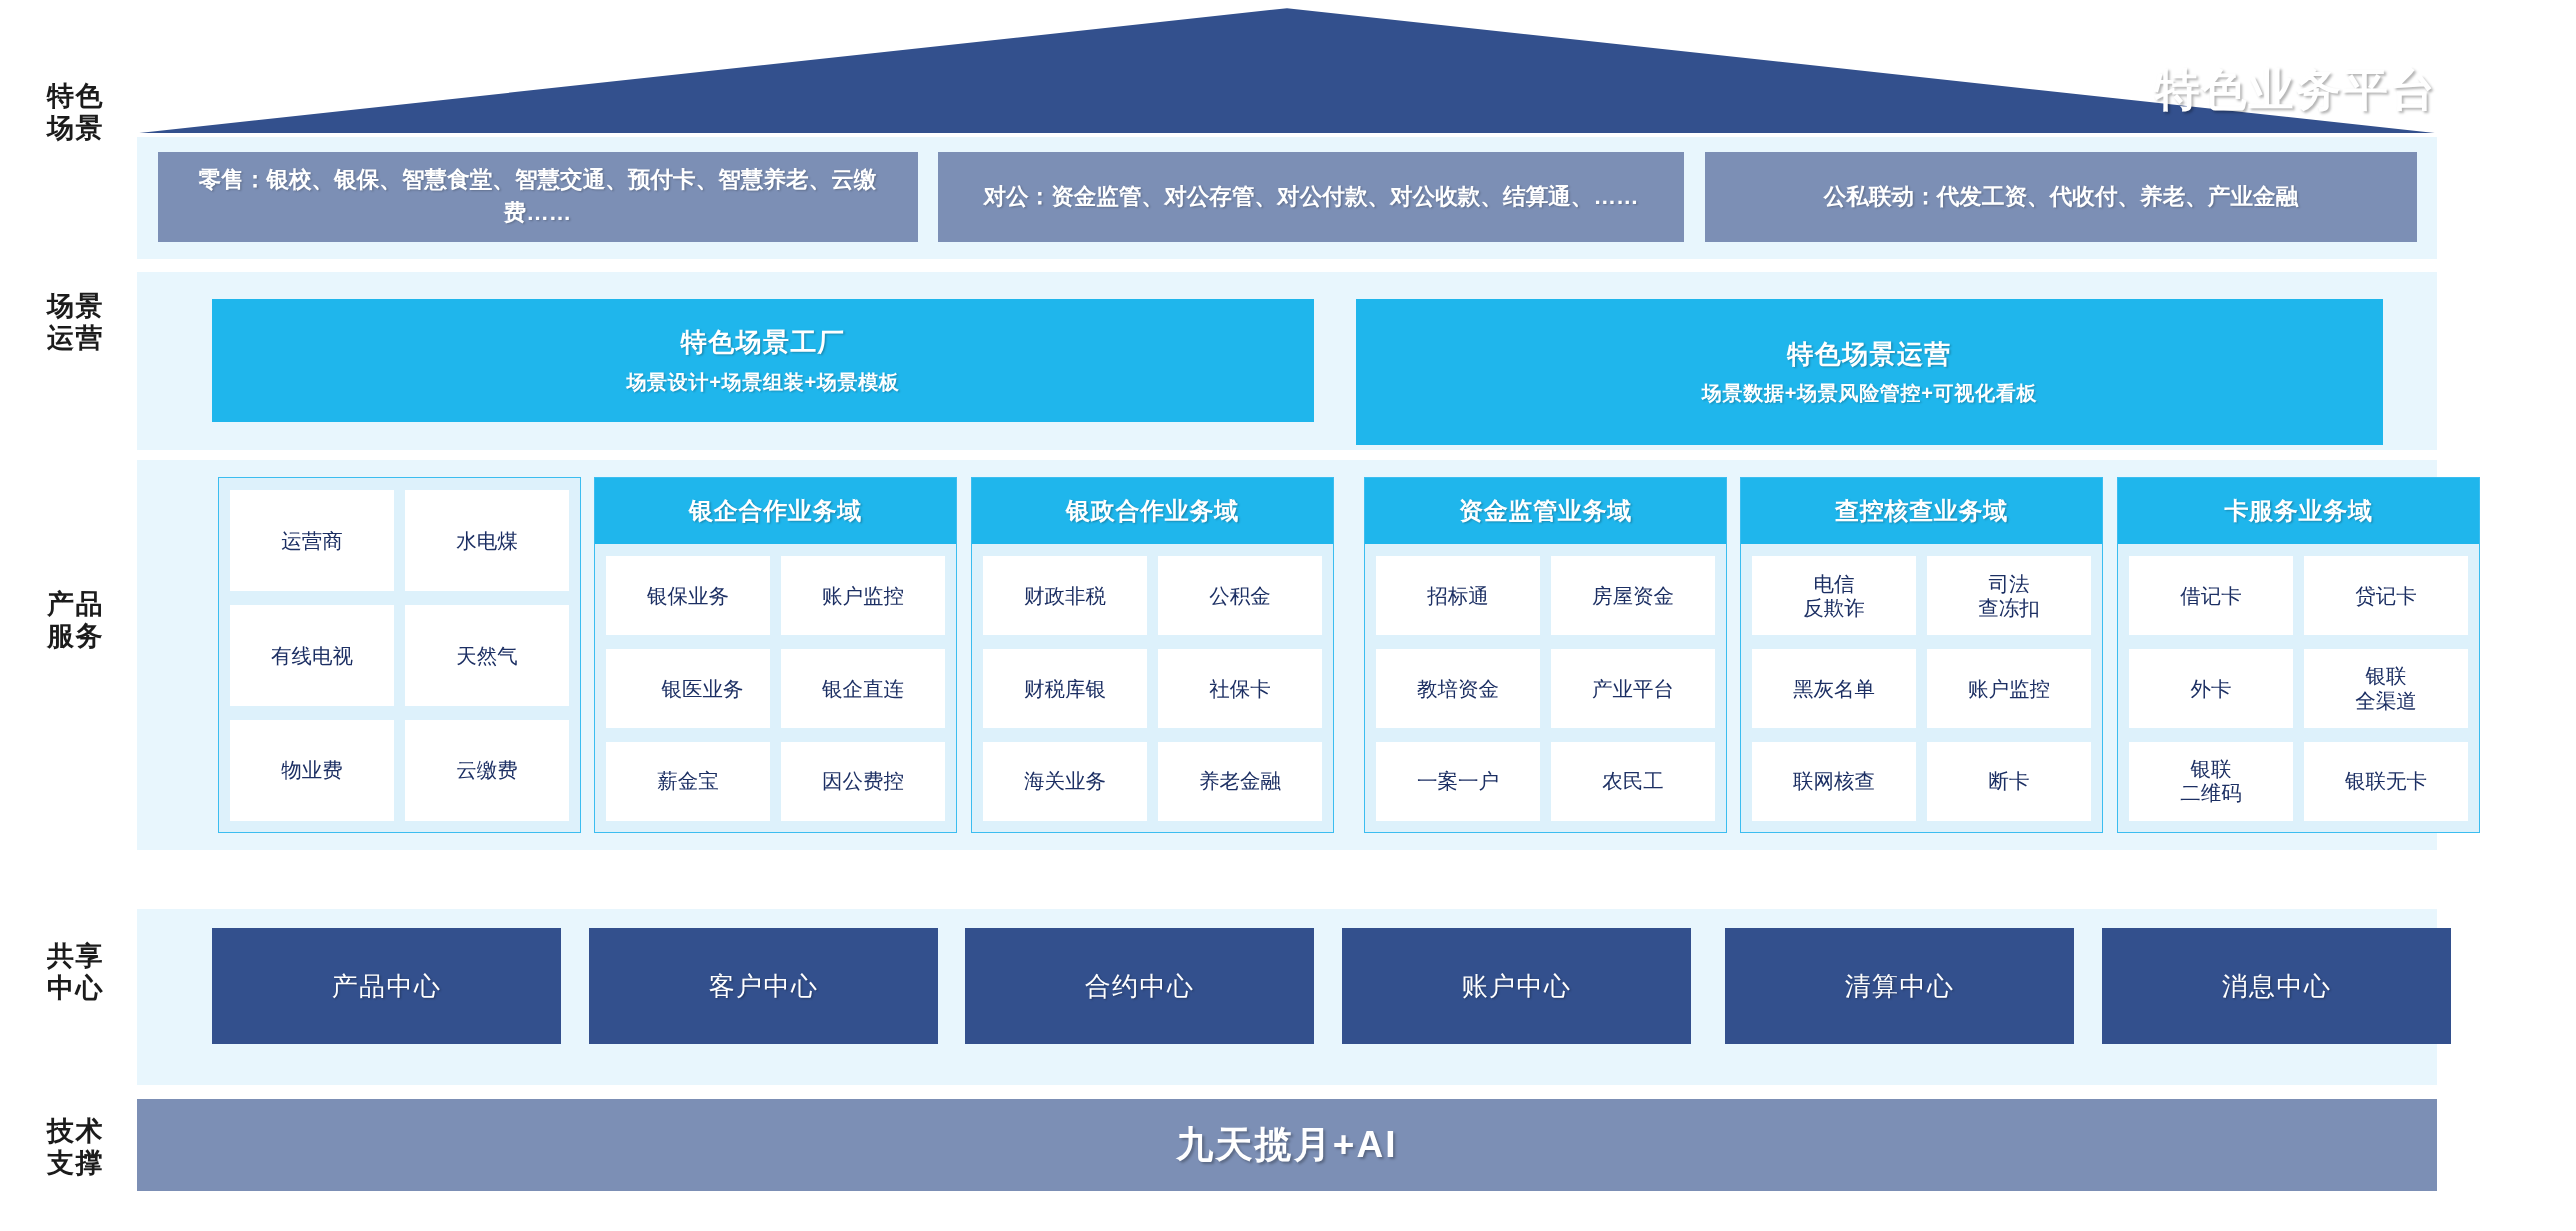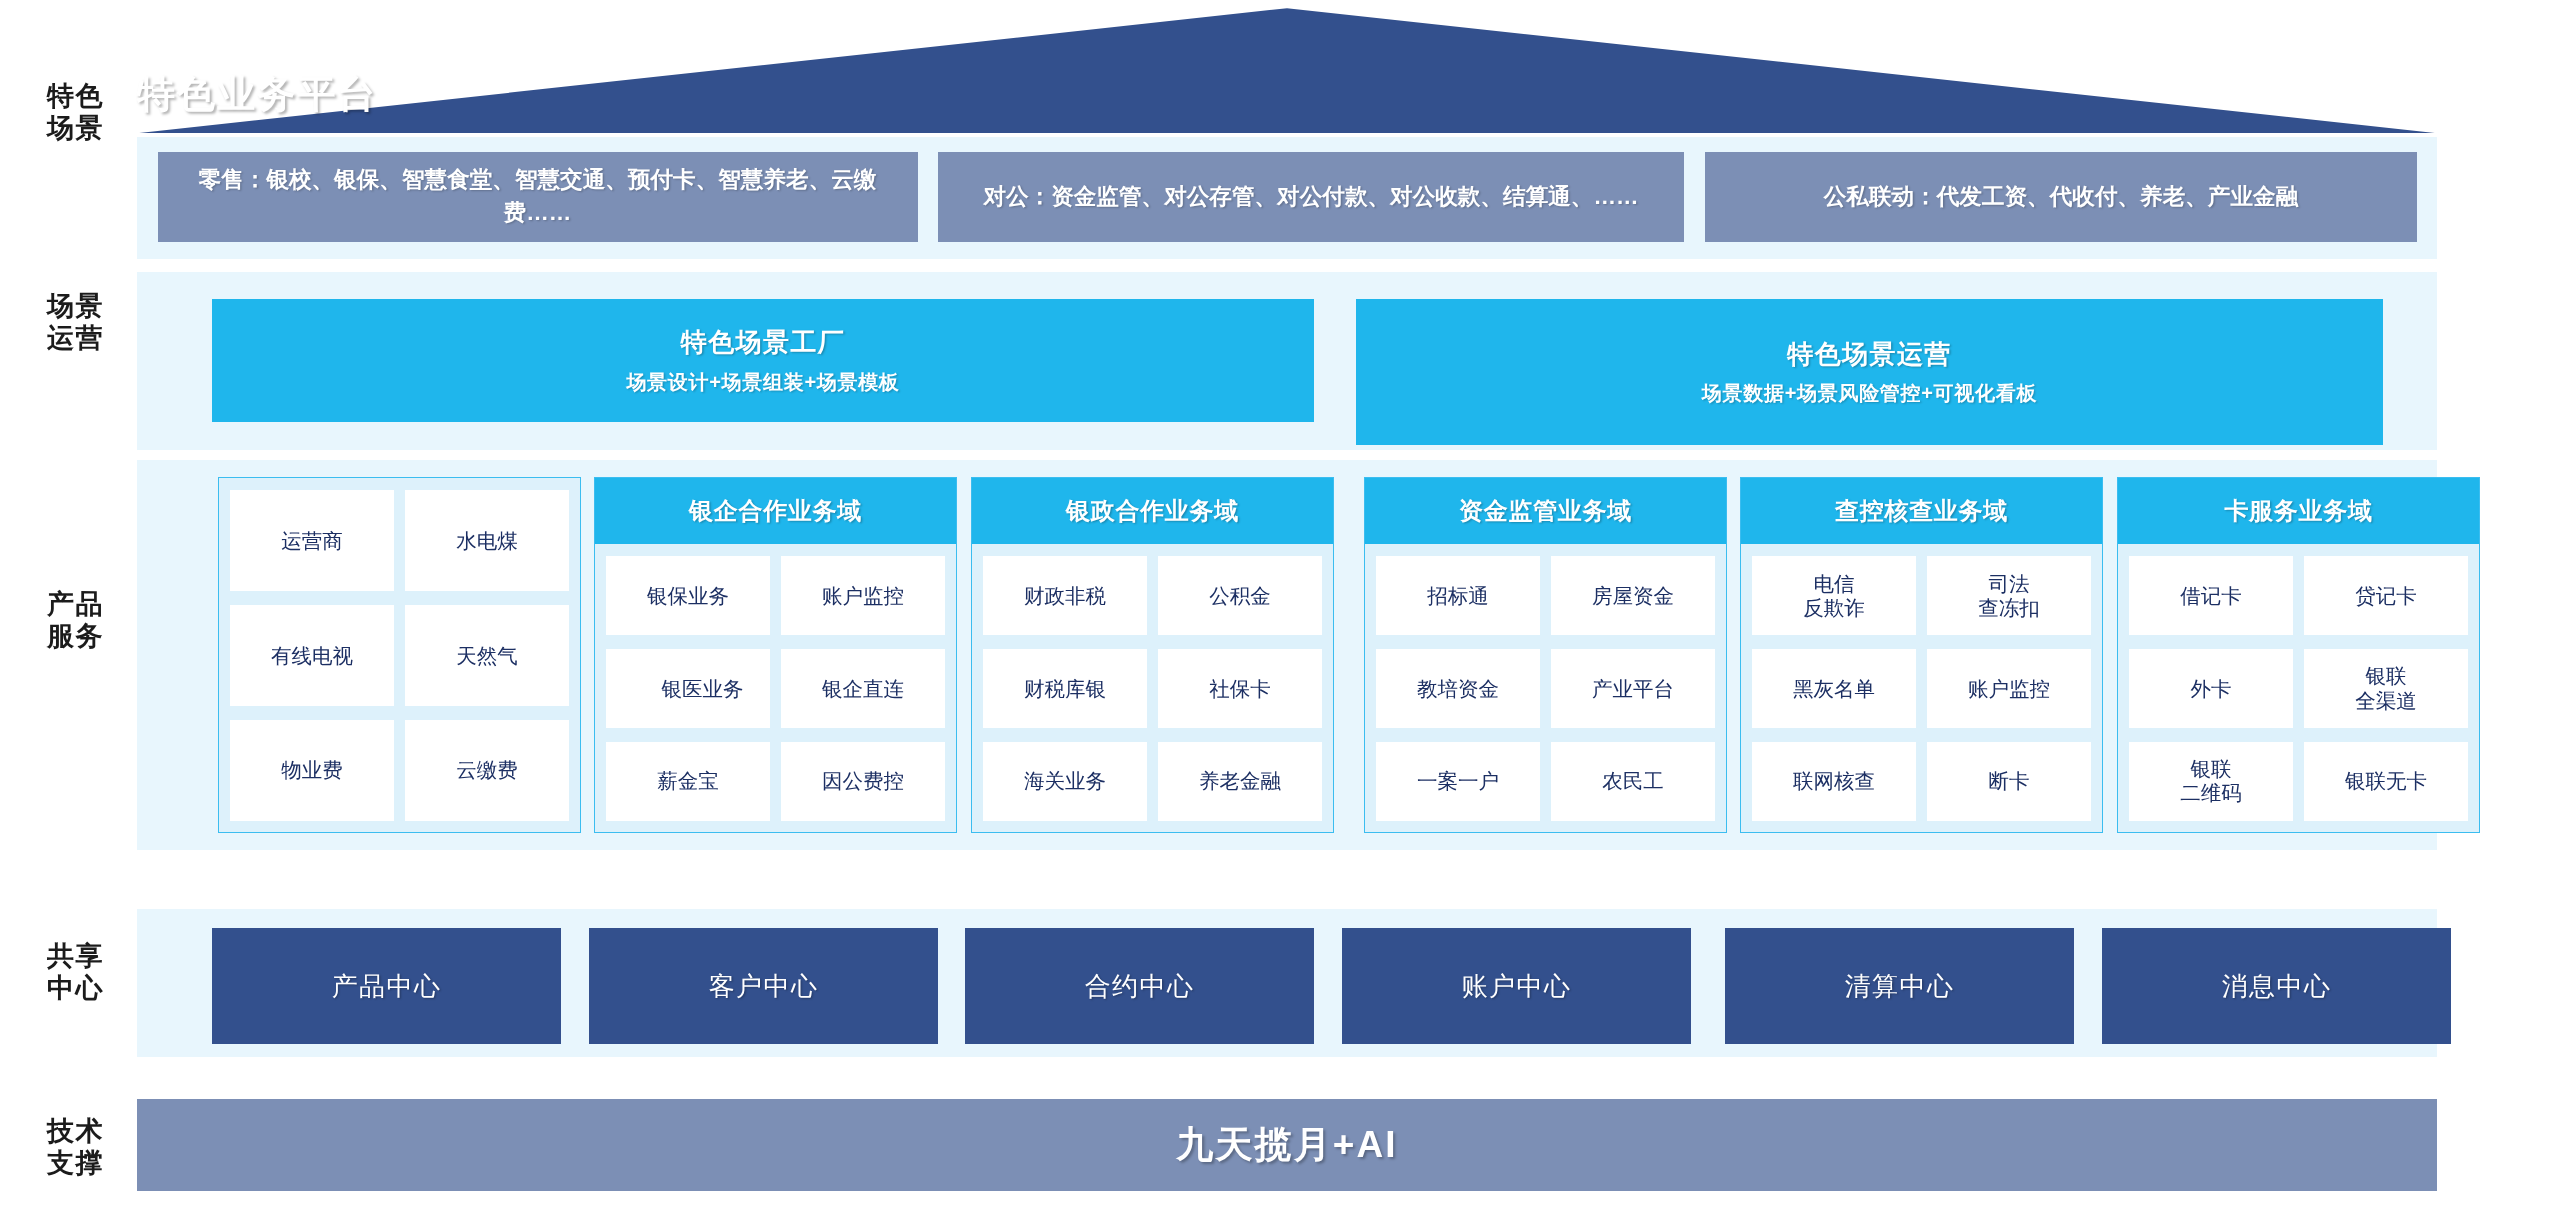--- a/index.html
+++ b/index.html
@@ -16,23 +16,23 @@
     position: absolute; left: 137px; top: 8.2px;
     width: 2300px; height: 125px;
   }
   .roof-shape {
     position: absolute; inset: 0;
     background: #33508d;
     clip-path: polygon(50% 0%, 100% 100%, 100% 100%, 0% 100%);
   }
   .roof-title {
     position: absolute; left:0; right:0; bottom: 13.7px;
-    text-align: left;
-    color: #ffffff;
-    font-size: 38px; font-weight: 700; letter-spacing: 2.1px;
+    text-align: right;
+    color: #ffffff;
+    font-size: 45px; font-weight: 700; letter-spacing: 2.1px;
     text-shadow: 2.1px 2.1px 2.7px rgba(0,0,0,.30);
   }
 
   
   .rowlabel {
     position: absolute; left: 20.5px; width: 110px;
     text-align: center;
     color: #1b1b1b; font-size: 27px; font-weight: 700;
     line-height: 1.18; letter-spacing: 1.4px;
   }
@@ -232,21 +232,21 @@
       <div class="domain-cell" style="white-space: pre-line;">银联
 全渠道</div>
       <div class="domain-cell" style="white-space: pre-line;">银联
 二维码</div>
       <div class="domain-cell" style="white-space: pre-line;">银联无卡</div>
     </div>
   </div>
 
   <div class="rowlabel" style="top: 941px; white-space: pre-line;">共享
 中心</div>
-  <div class="panel" style="top:909px; height:148px;padding-left:48px;">
+  <div class="panel" style="top:909px; height:176px;padding-left:48px;">
     <div class="share-box" style="left:75px;  top:19px; width:349px; height:116px;">产品中心</div>
     <div class="share-box" style="left:452px;  top:19px; width:349px; height:116px;">客户中心</div>
     <div class="share-box" style="left:828px; top:19px; width:349px; height:116px;">合约中心</div>
     <div class="share-box" style="left:1205px; top:19px; width:349px; height:116px;">账户中心</div>
     <div class="share-box" style="left:1588px; top:19px; width:349px; height:116px;">清算中心</div>
     <div class="share-box" style="left:1965px; top:19px; width:349px; height:116px;">消息中心</div>
   </div>
 
   <div class="rowlabel" style="top: 1116px; white-space: pre-line;">技术
 支撑</div>

